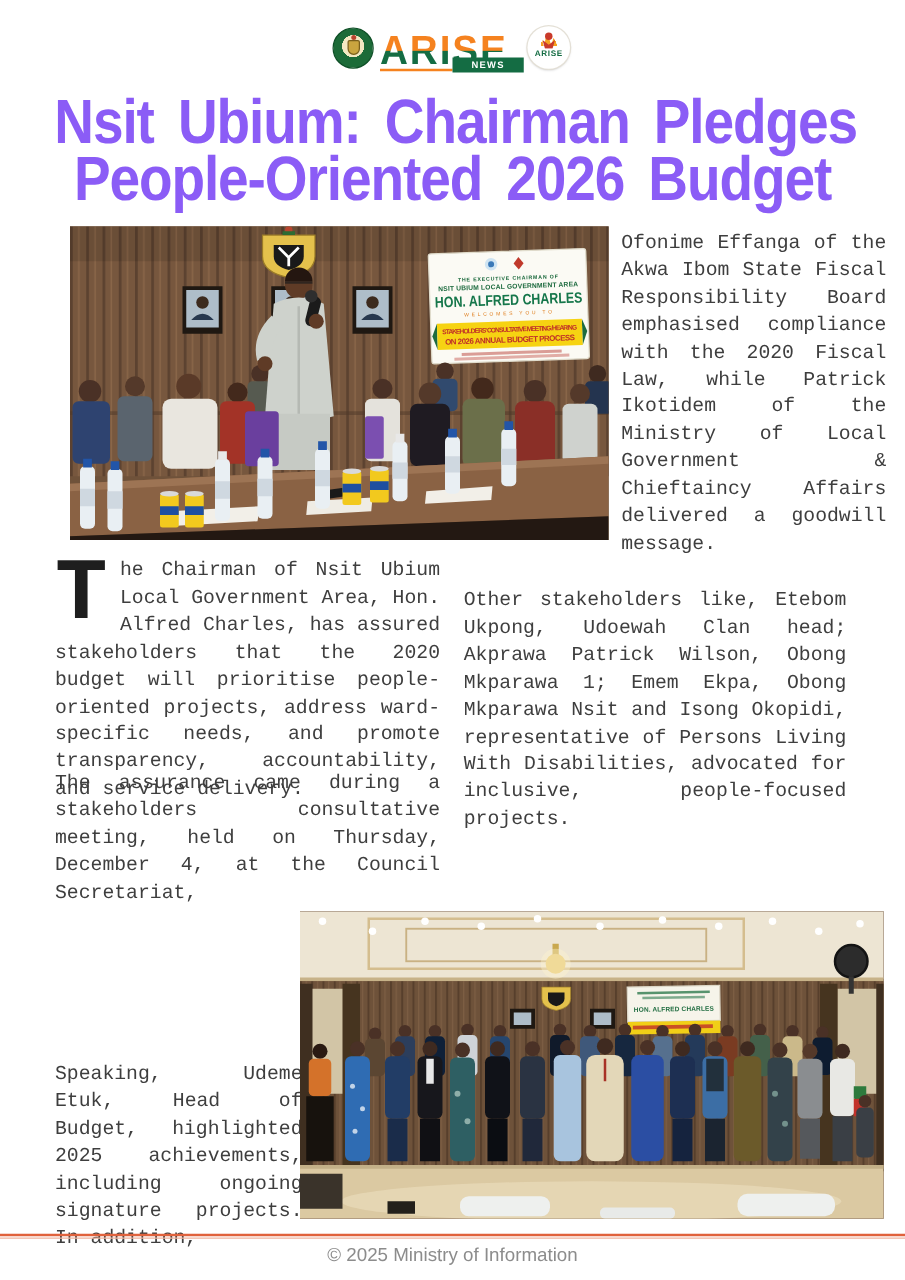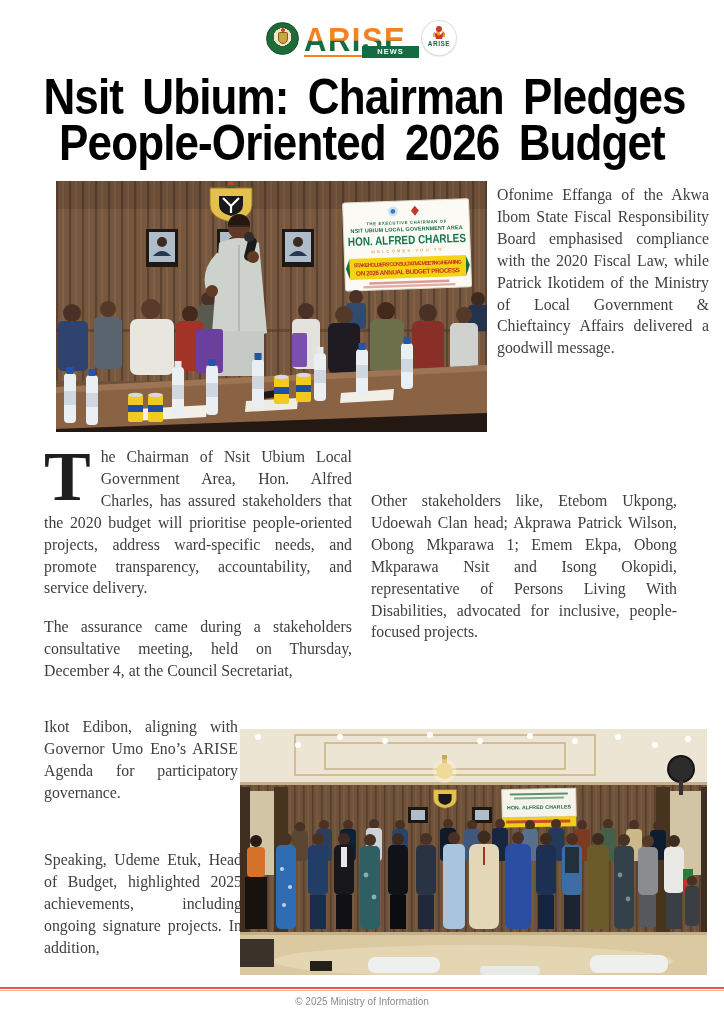--- a/index.html
+++ b/index.html
@@ -27,48 +27,48 @@
   .badge-rays{position:absolute;left:7px;top:4px;width:20px;height:12px;
         background:radial-gradient(ellipse at 50% 100%, #f5a11f 0 45%, transparent 46%);
         clip-path:polygon(0 100%,15% 0,30% 100%,45% 0,60% 100%,75% 0,100% 100%);}
   .badge-man{position:absolute;left:14px;top:5px;width:6px;height:6px;border-radius:50%;background:#c93a2a;}
   .badge-body{position:absolute;left:12px;top:11px;width:10px;height:7px;background:#c93a2a;
         clip-path:polygon(0 0,20% 100%,80% 100%,100% 0,50% 55%);}
   .badge-text{position:absolute;left:0;top:19px;width:34px;text-align:center;font-size:6.5px;
         font-weight:bold;color:#146c43;letter-spacing:.5px;}
 
   
-  .headline{position:absolute;top:74px;left:0;width:724px;text-align:center;color:#000000;}
+  .headline{position:absolute;top:74px;left:0;width:724px;text-align:center;color:#8b5cf6;}
   .hl-line{display:block;font-weight:bold;font-size:50px;line-height:46px;white-space:nowrap;
         letter-spacing:-1px;word-spacing:9px;transform:scaleX(0.88);transform-origin:center;}
 
   
   .para{position:absolute;font-size:15.8px;line-height:21.9px;color:#3e3e3e;text-align:justify;
-        font-family:Liberation Serif, serif;}
+        font-family:Liberation Mono, monospace;}
   #p-right-top{left:497px;top:184px;width:212px;}
   #p-left-1{left:44px;top:446px;width:308px;}
   #p-left-2a{left:44px;top:616px;width:308px;}
   #p-left-2b{left:44px;top:716px;width:194px;}
   #p-left-3{left:44px;top:849px;width:198px;}
-  #p-right-2{left:371px;top:470px;width:306px;margin-top:20px;}
+  #p-right-2{left:371px;top:470px;width:306px;}
   #p-right-3{left:371px;top:652px;width:306px;}
   .dropcap{float:left;font-size:70px;line-height:56px;font-weight:bold;color:#1e1e1e;
         padding:3px 10px 0 0;}
 
   
   .photo{position:absolute;overflow:hidden;background:#6f523a;}
   #photo1{left:56px;top:181px;width:431px;height:251px;}
   #photo2{left:240px;top:729px;width:467px;height:246px;}
   .photo svg{display:block;}
 
   
   .footer-rule{position:absolute;left:0;top:987px;width:724px;height:2px;background:#e0623c;}
   .footer-rule2{position:absolute;left:0;top:990px;width:724px;height:1px;background:#f0b39e;}
   .page-label{position:absolute;left:44px;top:1024px;font-size:11px;color:#e8714c;font-style:italic;}
-  .copyright{position:absolute;left:0;top:996px;width:724px;text-align:center;font-size:10px;color:#8c8c8c;}
+  .copyright{position:absolute;left:0;top:996px;width:724px;text-align:center;font-size:15px;color:#8c8c8c;}
 </style>
 </head>
 <body>
 
 <div class="page">
 
   <div class="masthead">
     <div class="seal">
       <div class="seal-dot"></div>
       <div class="seal-crest"></div>
@@ -268,21 +268,20 @@
     </svg>
   </div>
 
   <div class="para" id="p-right-top">Ofonime Effanga of the Akwa Ibom State Fiscal Responsibility Board emphasised compliance with the 2020 Fiscal Law, while Patrick Ikotidem of the Ministry of Local Government &amp; Chieftaincy Affairs delivered a goodwill message.</div>
 
   <div class="para" id="p-left-1">
     <span class="dropcap">T</span><span>he Chairman of Nsit Ubium Local Government Area, Hon. Alfred Charles, has assured stakeholders that the 2020 budget will prioritise people-oriented projects, address ward-specific needs, and promote transparency, accountability, and service delivery.</span>
   </div>
 
   <div class="para" id="p-left-2a">The assurance came during a stakeholders consultative meeting, held on Thursday, December 4, at the Council Secretariat,</div>
-  <div class="para" id="p-left-2b">Ikot Edibon, aligning with Governor Umo Eno’s ARISE Agenda for participatory governance.</div>
   <div class="para" id="p-left-3">Speaking, Udeme Etuk, Head of Budget, highlighted 2025 achievements, including ongoing signature projects. In addition,</div>
 
   <div class="para" id="p-right-2">Other stakeholders like, Etebom Ukpong, Udoewah Clan head; Akprawa Patrick Wilson, Obong Mkparawa 1; Emem Ekpa, Obong Mkparawa Nsit and Isong Okopidi, representative of Persons Living With Disabilities, advocated for inclusive, people-focused projects.</div>
 
   <div class="photo" id="photo2">
     <svg width="467" height="246" viewBox="0 0 467 246" xmlns="http://www.w3.org/2000/svg">
       <defs>
         <pattern id="wd2" width="9" height="20" patternUnits="userSpaceOnUse">
           <rect width="9" height="20" fill="#6e523a"></rect>
           <rect width="1.6" height="20" fill="#573f2c"></rect>

